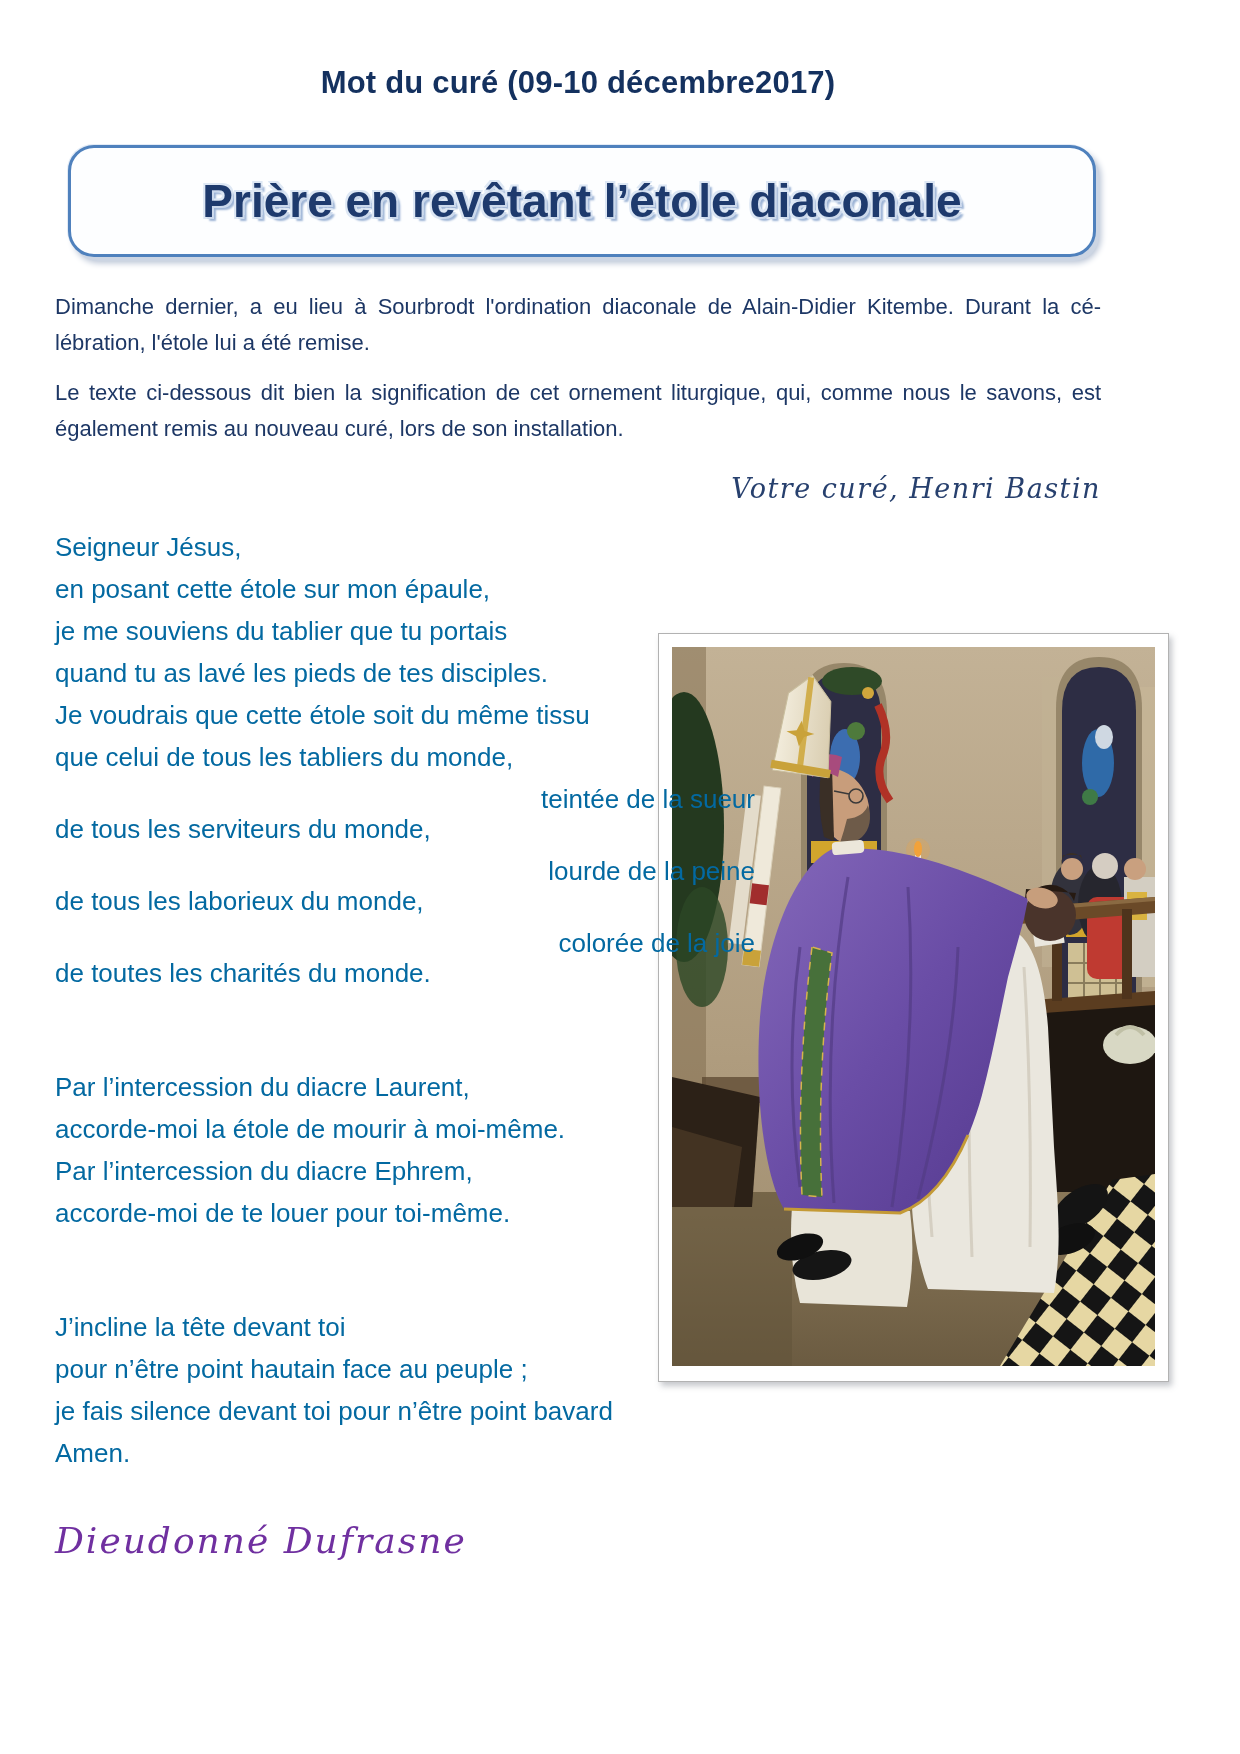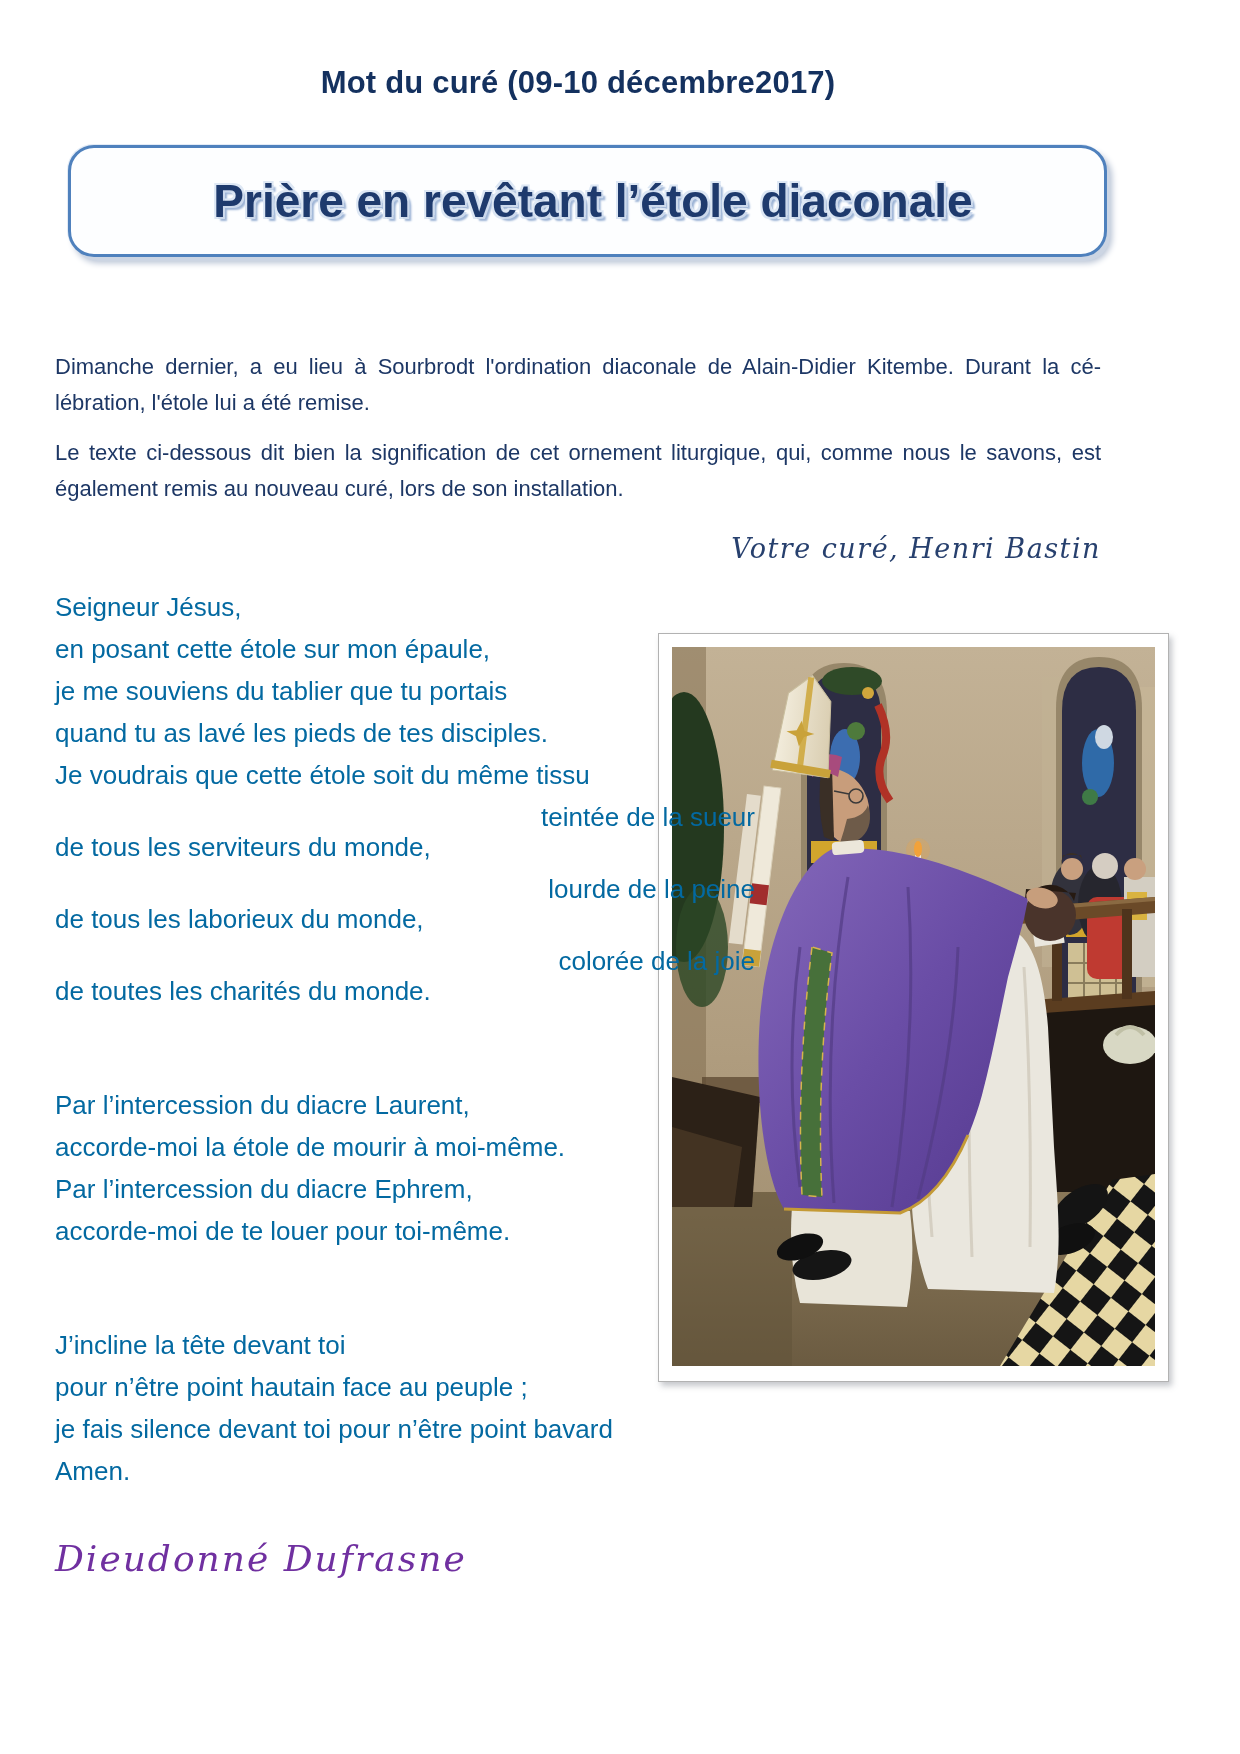--- a/index.html
+++ b/index.html
@@ -11,30 +11,30 @@
 
   .doc-title{
     margin-top:52px;text-align:center;font-size:31px;font-weight:bold;
     color:#14315f;letter-spacing:.2px;line-height:38px;
   }
 
   .banner{
     margin-top:43px;margin-left:13px;width:1022px;height:106px;
     border:3px solid #4f81bd;border-radius:26px;background:#fdfeff;
     box-shadow:4px 5px 0 -1px #ccd5e3,5px 6px 6px #b7c2d4,-1px -1px 0 #e4ecf6;
-    display:flex;align-items:center;justify-content:center;padding-left:11px;
+    display:flex;align-items:center;justify-content:center;
   }
   .banner-text{
     font-size:46px;font-weight:bold;color:#1e3a6d;letter-spacing:0;
     text-shadow:
       2px 2px 0 #ccd9ec,-2px -2px 0 #dde7f4,2px -2px 0 #dde7f4,-2px 2px 0 #dde7f4,
       4px 4px 2px #9db4d6;
   }
 
-  .para{margin-top:92px;font-size:22px;line-height:36px;color:#1d3765;}
+  .para{margin-top:32px;font-size:22px;line-height:36px;color:#1d3765;}
   .para.p2{margin-top:14px;}
   .para-line.just{text-align:justify;text-align-last:justify;}
 
   .cure-sig{
     margin-top:26px;text-align:right;font-family:"DejaVu Serif",serif;
     font-style:italic;font-size:27px;color:#27406e;letter-spacing:1.5px;
   }
 
   .poem{margin-top:28px;width:700px;font-size:26px;color:#0369a1;}
   .poem-line{line-height:30px;white-space:nowrap;}
@@ -78,20 +78,21 @@
       </div>
 
     <div class="cure-sig">Votre curé, Henri Bastin</div>
 
     <div class="poem">
         <div class="poem-line g-n">Seigneur Jésus,</div>
         <div class="poem-line g-n">en posant cette étole sur mon épaule,</div>
         <div class="poem-line g-n">je me souviens du tablier que tu portais</div>
         <div class="poem-line g-n">quand tu as lavé les pieds de tes disciples.</div>
         <div class="poem-line g-n">Je voudrais que cette étole soit du même tissu</div>
+        <div class="poem-line g-n">que celui de tous les tabliers du monde,</div>
         <div class="poem-line g-t">teintée de la sueur</div>
         <div class="poem-line g-n">de tous les serviteurs du monde,</div>
         <div class="poem-line g-t">lourde de la peine</div>
         <div class="poem-line g-n">de tous les laborieux du monde,</div>
         <div class="poem-line g-t">colorée de la joie</div>
         <div class="poem-line g-b">de toutes les charités du monde.</div>
         <div class="poem-line g-n">Par l’intercession du diacre Laurent,</div>
         <div class="poem-line g-n">accorde-moi la étole de mourir à moi-même.</div>
         <div class="poem-line g-n">Par l’intercession du diacre Ephrem,</div>
         <div class="poem-line g-b">accorde-moi de te louer pour toi-même.</div>

